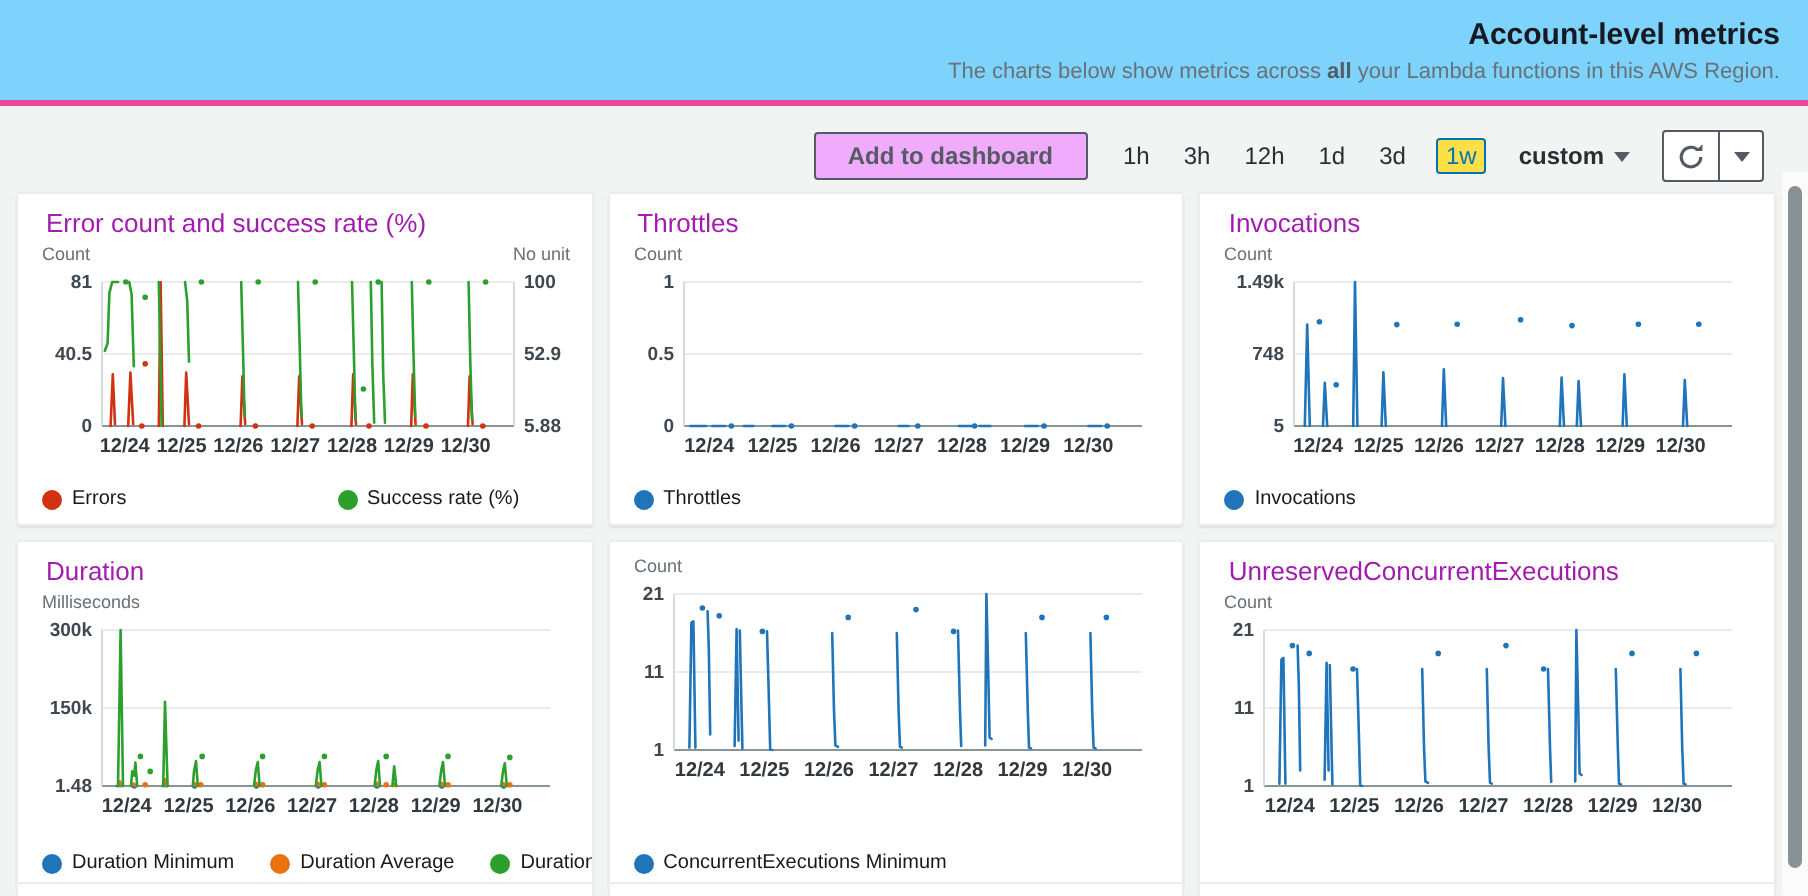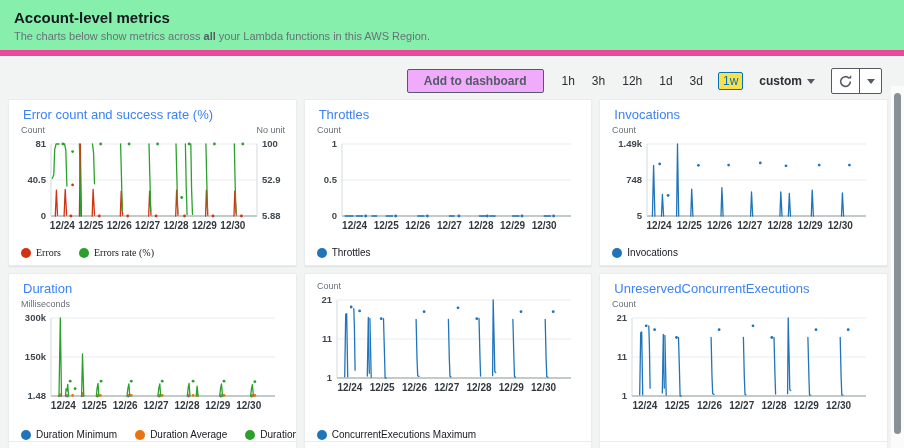--- a/index.html
+++ b/index.html
@@ -2,44 +2,44 @@
 <html><head>
 <meta charset="utf-8">
 <style>
   html,body{margin:0;padding:0;}
   body{
     width:904px;height:448px;overflow:hidden;position:relative;
     background:#f2f3f3;
     font-family:"Liberation Sans",sans-serif;
     color:#16191f;
   }
-  .page-header{background:#86efac;padding:9px 14px 8px;border-bottom:6px solid #ec4899;height:33px;box-sizing:content-box;}
+  .page-header{background:#7dd3fc;padding:9px 14px 8px;border-bottom:3px solid #ec4899;height:33px;box-sizing:content-box;text-align:right;}
   .page-title{font-size:15px;font-weight:700;color:#16191f;margin-bottom:4px;}
   .page-subtitle{font-size:11px;color:#687078;}
   .page-subtitle b{color:#545b64;}
 
   .toolbar{display:flex;justify-content:flex-end;align-items:center;gap:16px;padding:13px 22px 6px 0;height:24px;}
   .btn{background:#f0abfc;border:1px solid #545b64;color:#545b64;font-weight:700;font-size:12px;
        padding:0 16px;height:24px;border-radius:2px;font-family:"Liberation Sans",sans-serif;cursor:pointer;}
   .ranges{display:flex;gap:13px;align-items:center;font-size:12px;font-weight:400;color:#2a2e33;}
   .range{cursor:pointer;padding:2px 2px;}
   .range.selected{color:#0073bb;background:#fde047;border:1px solid #0073bb;border-radius:2px;padding:1px 4px;}
   .custom-dd{display:flex;align-items:center;gap:5px;font-size:12px;font-weight:600;color:#2a2e33;cursor:pointer;}
   .caret{width:0;height:0;border-left:4px solid transparent;border-right:4px solid transparent;border-top:5px solid #545b64;display:inline-block;}
   .split-btn{display:flex;border:1px solid #545b64;border-radius:2px;background:#fff;height:24px;align-items:stretch;}
   .split-btn .seg{width:27px;display:flex;align-items:center;justify-content:center;cursor:pointer;}
   .split-btn .seg2{width:21px;border-left:1px solid #545b64;}
 
   .grid{display:grid;grid-template-columns:repeat(3,1fr);grid-template-rows:167px 175px;gap:7px;margin:0 16px 0 8px;}
   .card{background:#fff;border:1px solid #eaeded;border-radius:2px;box-shadow:0 1px 1px rgba(0,28,36,.08);
         padding:6px 12px 7px;display:flex;flex-direction:column;box-sizing:border-box;overflow:hidden;}
-  .card-title{font-size:13px;color:#3b82f6;margin:1px 0 2px 2px;white-space:nowrap;}
+  .card-title{font-size:13px;color:#a21caf;margin:1px 0 2px 2px;white-space:nowrap;}
   svg.chart{display:block;margin:0 auto;}
   .legend{display:flex;gap:18px;align-items:center;margin-top:auto;font-size:10px;color:#16191f;white-space:nowrap;}
-  .legend.split{padding-right:24px;font-family:Liberation Serif, serif;}
+  .legend.split{justify-content:space-between;padding-right:24px;}
   .legend-item{display:flex;align-items:center;cursor:pointer;}
   .chip{width:10px;height:10px;border-radius:50%;display:inline-block;margin-right:5px;flex:none;}
 
   .next-row{position:absolute;left:8px;right:16px;bottom:0;display:grid;grid-template-columns:repeat(3,1fr);gap:7px;}
   .next-row .stub{height:6px;background:#fff;border:1px solid #eaeded;border-bottom:none;border-radius:2px 2px 0 0;}
 
   .scrollbar-track{position:absolute;top:86px;bottom:0;right:0;width:13px;background:#fbfbfb;}
   .scrollbar-thumb{position:absolute;top:7px;left:3px;width:7px;height:341px;background:#879196;border-radius:4px;}
 </style>
 </head>
@@ -141,21 +141,21 @@
         <circle cx="193.4" cy="20.0" r="1.4" fill="#2ca02c"></circle>
         <circle cx="221.8" cy="20.0" r="1.4" fill="#2ca02c"></circle>
       </svg>
     <div class="legend split">
         <span class="legend-item">
           <span class="chip" style="background: rgb(209, 50, 18);"></span>
           <span>Errors</span>
         </span>
         <span class="legend-item">
           <span class="chip" style="background: rgb(44, 160, 44);"></span>
-          <span>Errors rate (%)</span>
+          <span>Success rate (%)</span>
         </span>
       </div>
   </div>
   <div class="card chart-card">
     <div class="card-title">Throttles</div>
     <svg class="chart" viewBox="0 0 264 117" width="264" height="117">
         <text x="0" y="9" text-anchor="start" font-size="9" fill="#687078" font-weight="400" font-family="&quot;Liberation Sans&quot;, sans-serif">Count</text>
         <line x1="25" y1="20" x2="254" y2="20" stroke="#e9ebed" stroke-width="1"></line>
         <text x="20" y="23" text-anchor="end" font-size="9.5" fill="#3f4850" font-weight="600" font-family="&quot;Liberation Sans&quot;, sans-serif">1</text>
         <line x1="25" y1="56" x2="254" y2="56" stroke="#e9ebed" stroke-width="1"></line>
@@ -350,21 +350,21 @@
         <circle cx="64.2" cy="38.7" r="1.4" fill="#2074ba"></circle>
         <circle cx="107.1" cy="31.7" r="1.4" fill="#2074ba"></circle>
         <circle cx="141.0" cy="27.8" r="1.4" fill="#2074ba"></circle>
         <circle cx="159.8" cy="38.7" r="1.4" fill="#2074ba"></circle>
         <circle cx="204.0" cy="31.7" r="1.4" fill="#2074ba"></circle>
         <circle cx="236.2" cy="31.7" r="1.4" fill="#2074ba"></circle>
       </svg>
     <div class="legend">
         <span class="legend-item">
           <span class="chip" style="background: rgb(32, 116, 186);"></span>
-          <span>ConcurrentExecutions Maximum</span>
+          <span>ConcurrentExecutions Minimum</span>
         </span>
       </div>
   </div>
   <div class="card chart-card">
     <div class="card-title">UnreservedConcurrentExecutions</div>
     <svg class="chart" viewBox="0 0 264 123" width="264" height="123">
         <text x="0" y="9" text-anchor="start" font-size="9" fill="#687078" font-weight="400" font-family="&quot;Liberation Sans&quot;, sans-serif">Count</text>
         <line x1="20" y1="20" x2="254" y2="20" stroke="#e9ebed" stroke-width="1"></line>
         <text x="15" y="23" text-anchor="end" font-size="9.5" fill="#3f4850" font-weight="600" font-family="&quot;Liberation Sans&quot;, sans-serif">21</text>
         <line x1="20" y1="59" x2="254" y2="59" stroke="#e9ebed" stroke-width="1"></line>

